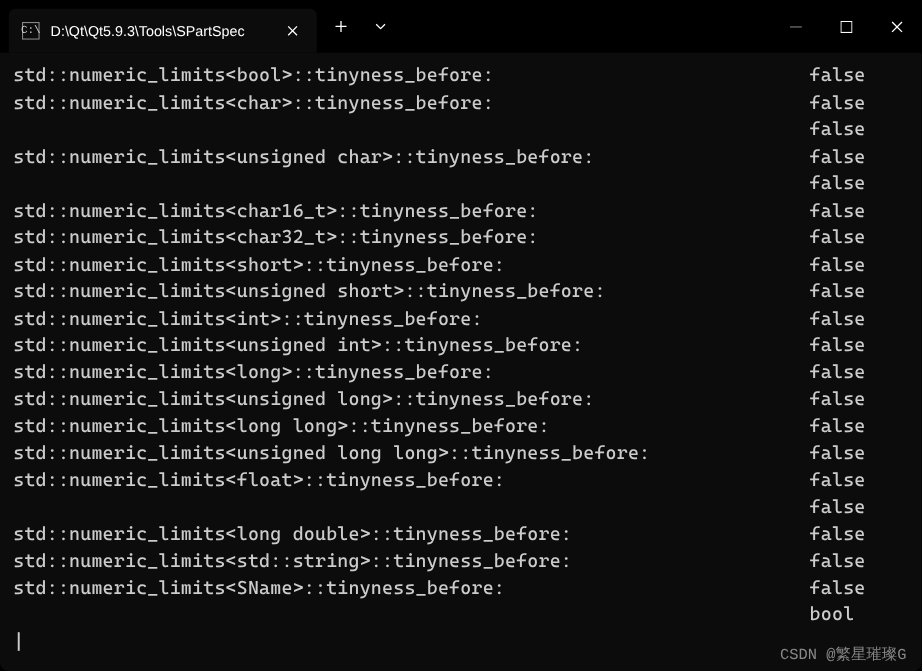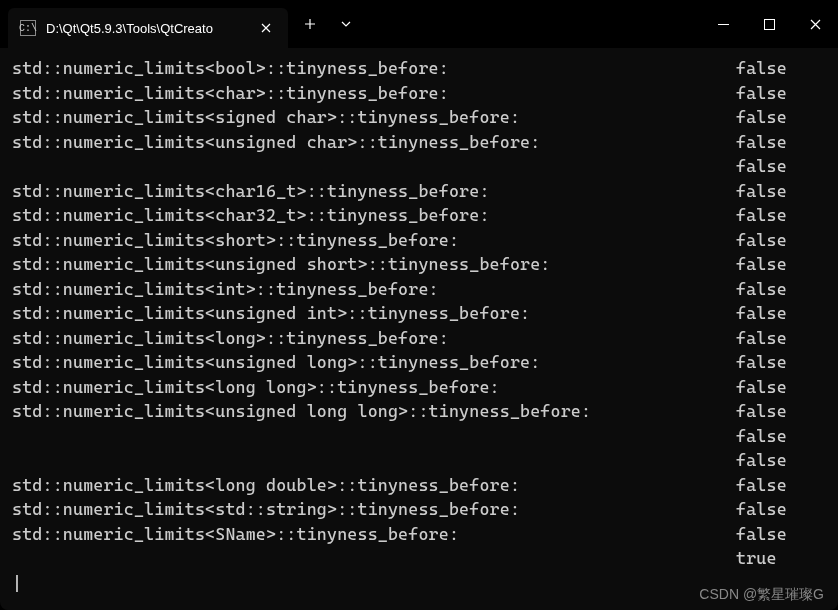--- a/index.html
+++ b/index.html
@@ -122,30 +122,30 @@
     }
     .cursor-line {
       color: #cccccc;
     }
     .watermark {
       position: absolute;
       bottom: 6px;
       right: 14px;
       color: #888;
       font-size: 14px;
-      font-family: Liberation Sans, sans-serif;
+      font-family: Liberation Mono, monospace;
     }
   </style>
 </head>
 <body>
 
 <div class="titlebar">
   <div class="tab">
     <span class="tab-icon">C:\</span>
-    <span class="tab-title">D:\Qt\Qt5.9.3\Tools\QtCreato</span>
+    <span class="tab-title">D:\Qt\Qt5.9.3\Tools\SPartSpec</span>
     <span class="tab-close">
       <svg width="10" height="10" viewBox="0 0 10 10">
           <path d="M1 1 L9 9 M9 1 L1 9" stroke="#fff" stroke-width="1.2"></path>
         </svg>
     </span>
   </div>
   <div class="new-tab">
     <svg width="12" height="12" viewBox="0 0 12 12">
         <path d="M6 1 V11 M1 6 H11" stroke="#fff" stroke-width="1.2"></path>
       </svg>
@@ -172,36 +172,36 @@
           <path d="M1 1 L10 10 M10 1 L1 10" stroke="#fff" stroke-width="1.2"></path>
         </svg>
     </div>
   </div>
 </div>
 
 <div class="terminal-content">
   <div id="lines-container">
       <div class="line"><span class="label">std::numeric_limits&lt;bool&gt;::tinyness_before:</span><span class="value">false</span></div>
       <div class="line"><span class="label">std::numeric_limits&lt;char&gt;::tinyness_before:</span><span class="value">false</span></div>
-      <div class="line"><span class="label">std::numeric_limits&lt;signed char&gt;::tinyness_before:</span><span class="value">false</span></div>
+      <div class="line"><span class="value">false</span></div>
       <div class="line"><span class="label">std::numeric_limits&lt;unsigned char&gt;::tinyness_before:</span><span class="value">false</span></div>
       <div class="line"><span class="value">false</span></div>
       <div class="line"><span class="label">std::numeric_limits&lt;char16_t&gt;::tinyness_before:</span><span class="value">false</span></div>
       <div class="line"><span class="label">std::numeric_limits&lt;char32_t&gt;::tinyness_before:</span><span class="value">false</span></div>
       <div class="line"><span class="label">std::numeric_limits&lt;short&gt;::tinyness_before:</span><span class="value">false</span></div>
       <div class="line"><span class="label">std::numeric_limits&lt;unsigned short&gt;::tinyness_before:</span><span class="value">false</span></div>
       <div class="line"><span class="label">std::numeric_limits&lt;int&gt;::tinyness_before:</span><span class="value">false</span></div>
       <div class="line"><span class="label">std::numeric_limits&lt;unsigned int&gt;::tinyness_before:</span><span class="value">false</span></div>
       <div class="line"><span class="label">std::numeric_limits&lt;long&gt;::tinyness_before:</span><span class="value">false</span></div>
       <div class="line"><span class="label">std::numeric_limits&lt;unsigned long&gt;::tinyness_before:</span><span class="value">false</span></div>
       <div class="line"><span class="label">std::numeric_limits&lt;long long&gt;::tinyness_before:</span><span class="value">false</span></div>
       <div class="line"><span class="label">std::numeric_limits&lt;unsigned long long&gt;::tinyness_before:</span><span class="value">false</span></div>
-      <div class="line"><span class="value">false</span></div>
+      <div class="line"><span class="label">std::numeric_limits&lt;float&gt;::tinyness_before:</span><span class="value">false</span></div>
       <div class="line"><span class="value">false</span></div>
       <div class="line"><span class="label">std::numeric_limits&lt;long double&gt;::tinyness_before:</span><span class="value">false</span></div>
       <div class="line"><span class="label">std::numeric_limits&lt;std::string&gt;::tinyness_before:</span><span class="value">false</span></div>
       <div class="line"><span class="label">std::numeric_limits&lt;SName&gt;::tinyness_before:</span><span class="value">false</span></div>
-      <div class="line"><span class="value">true</span></div>
+      <div class="line"><span class="value">bool</span></div>
     </div>
   <div class="cursor-line">|</div>
 </div>
 
 <div class="watermark">CSDN @繁星璀璨G</div>
 
 </body></html>

